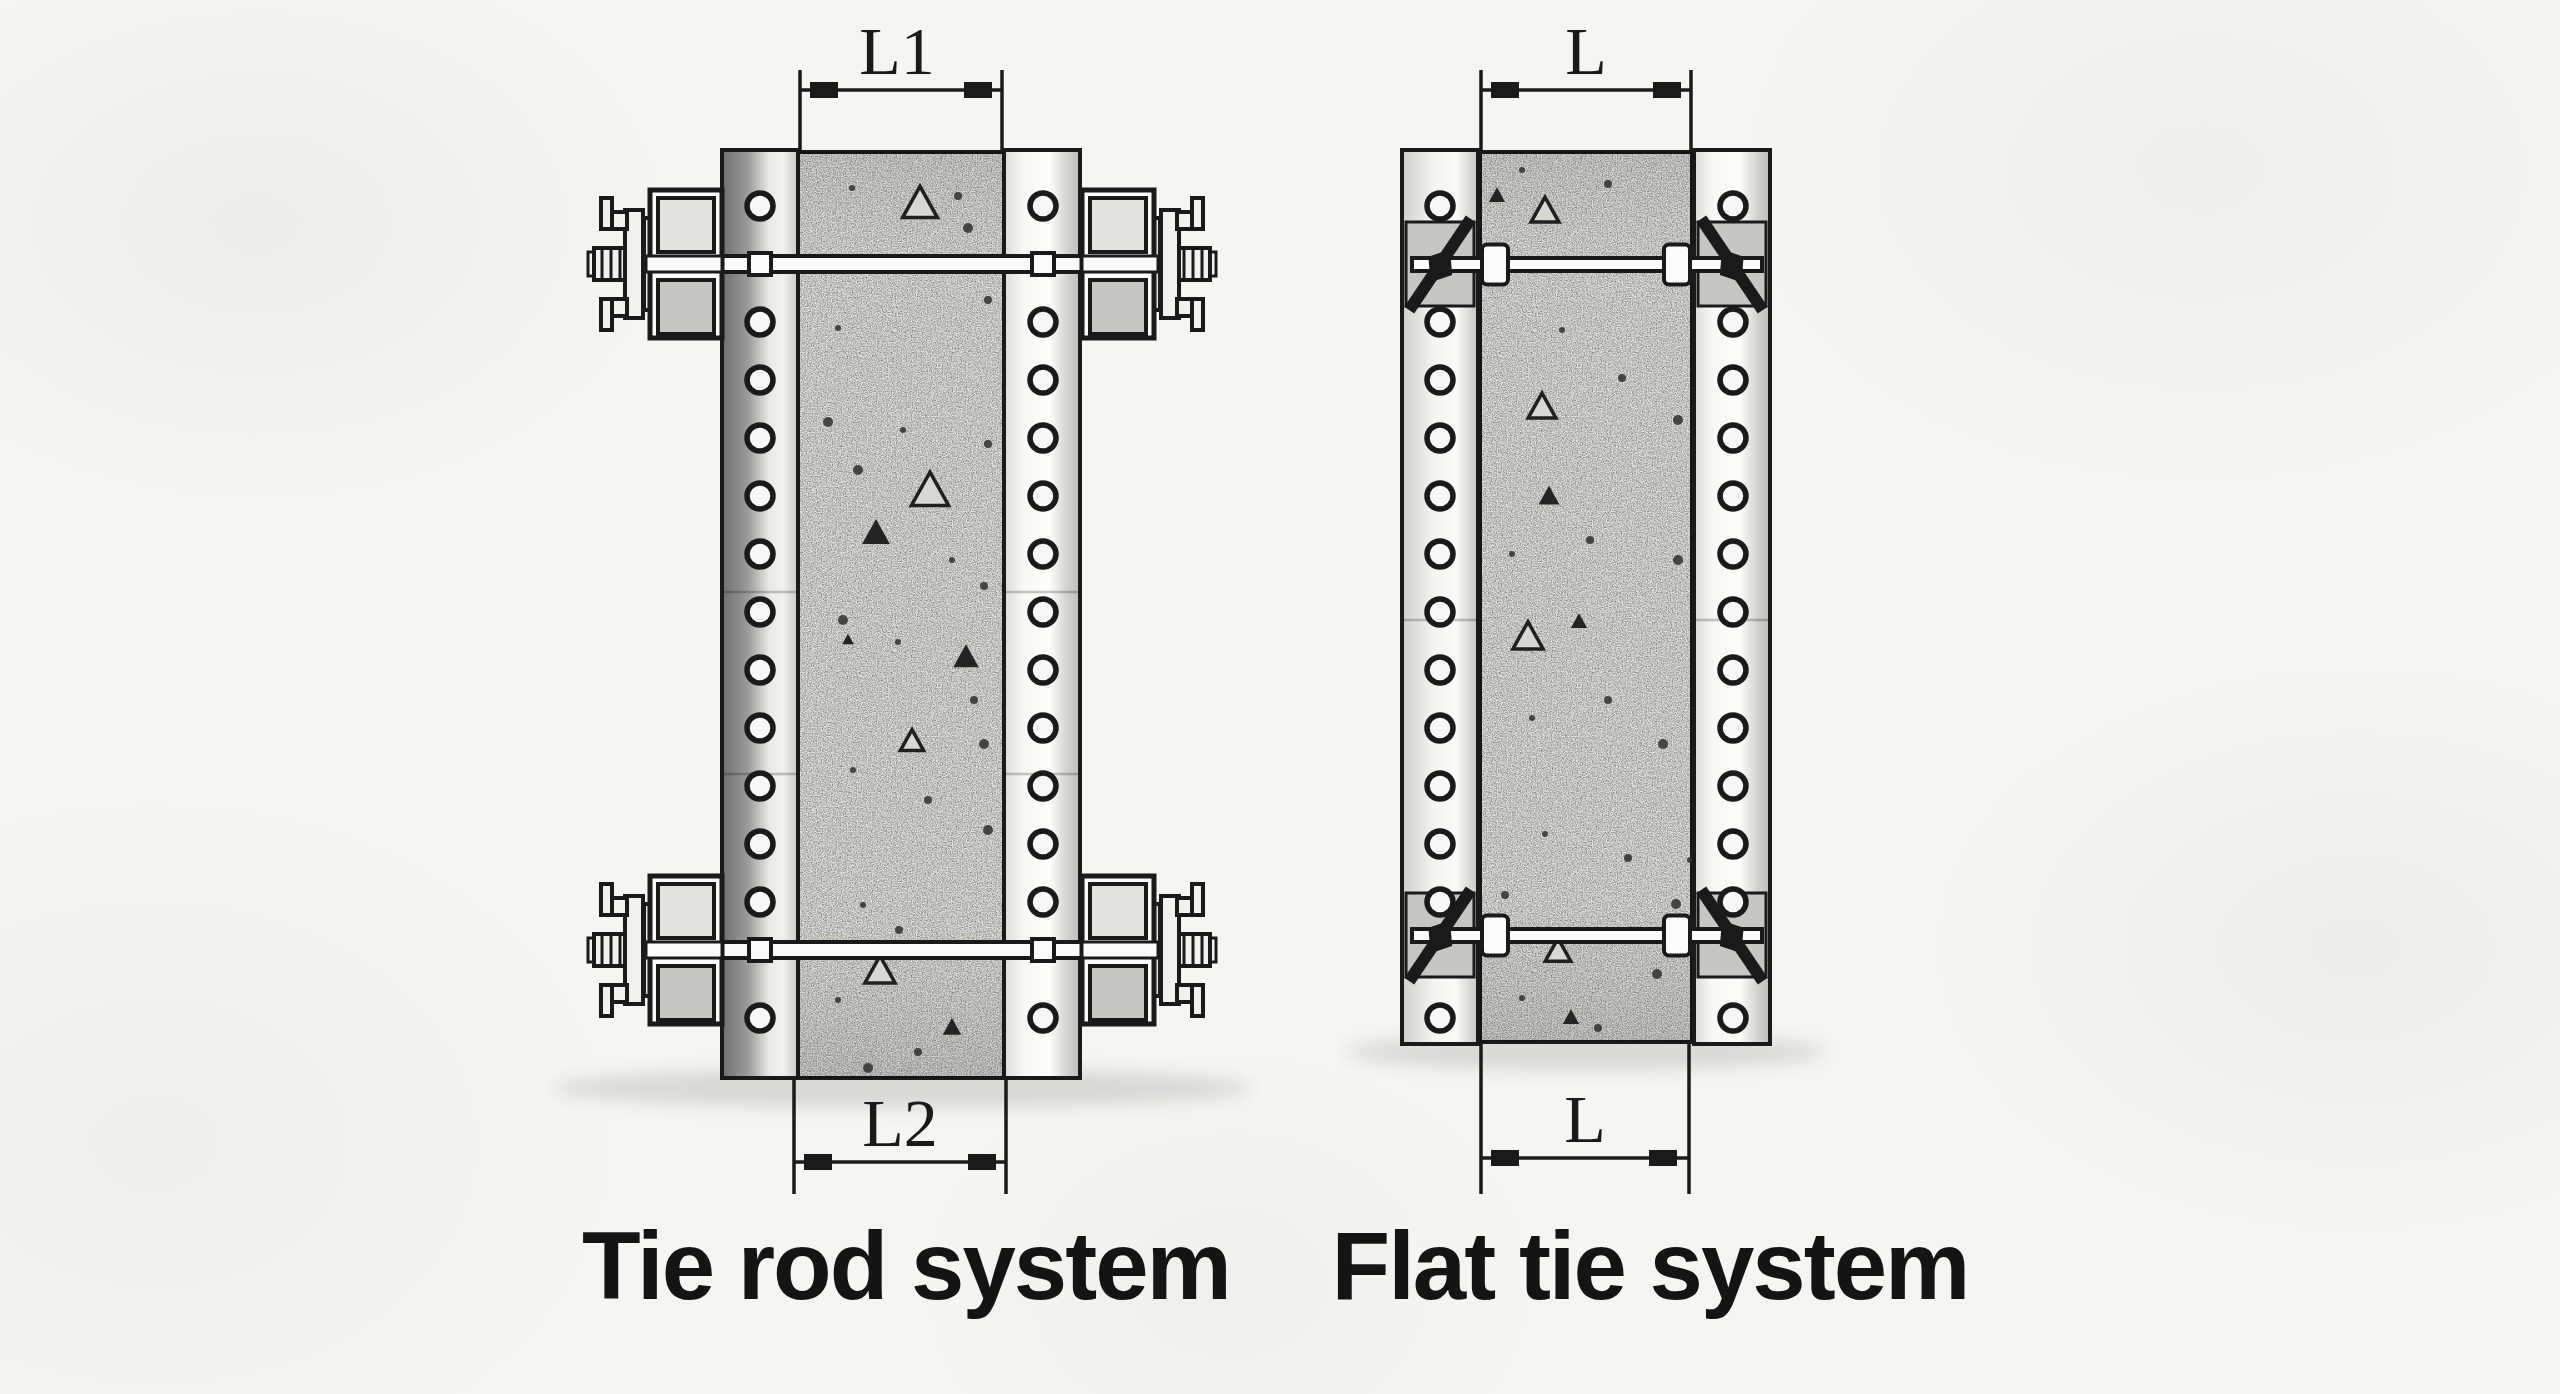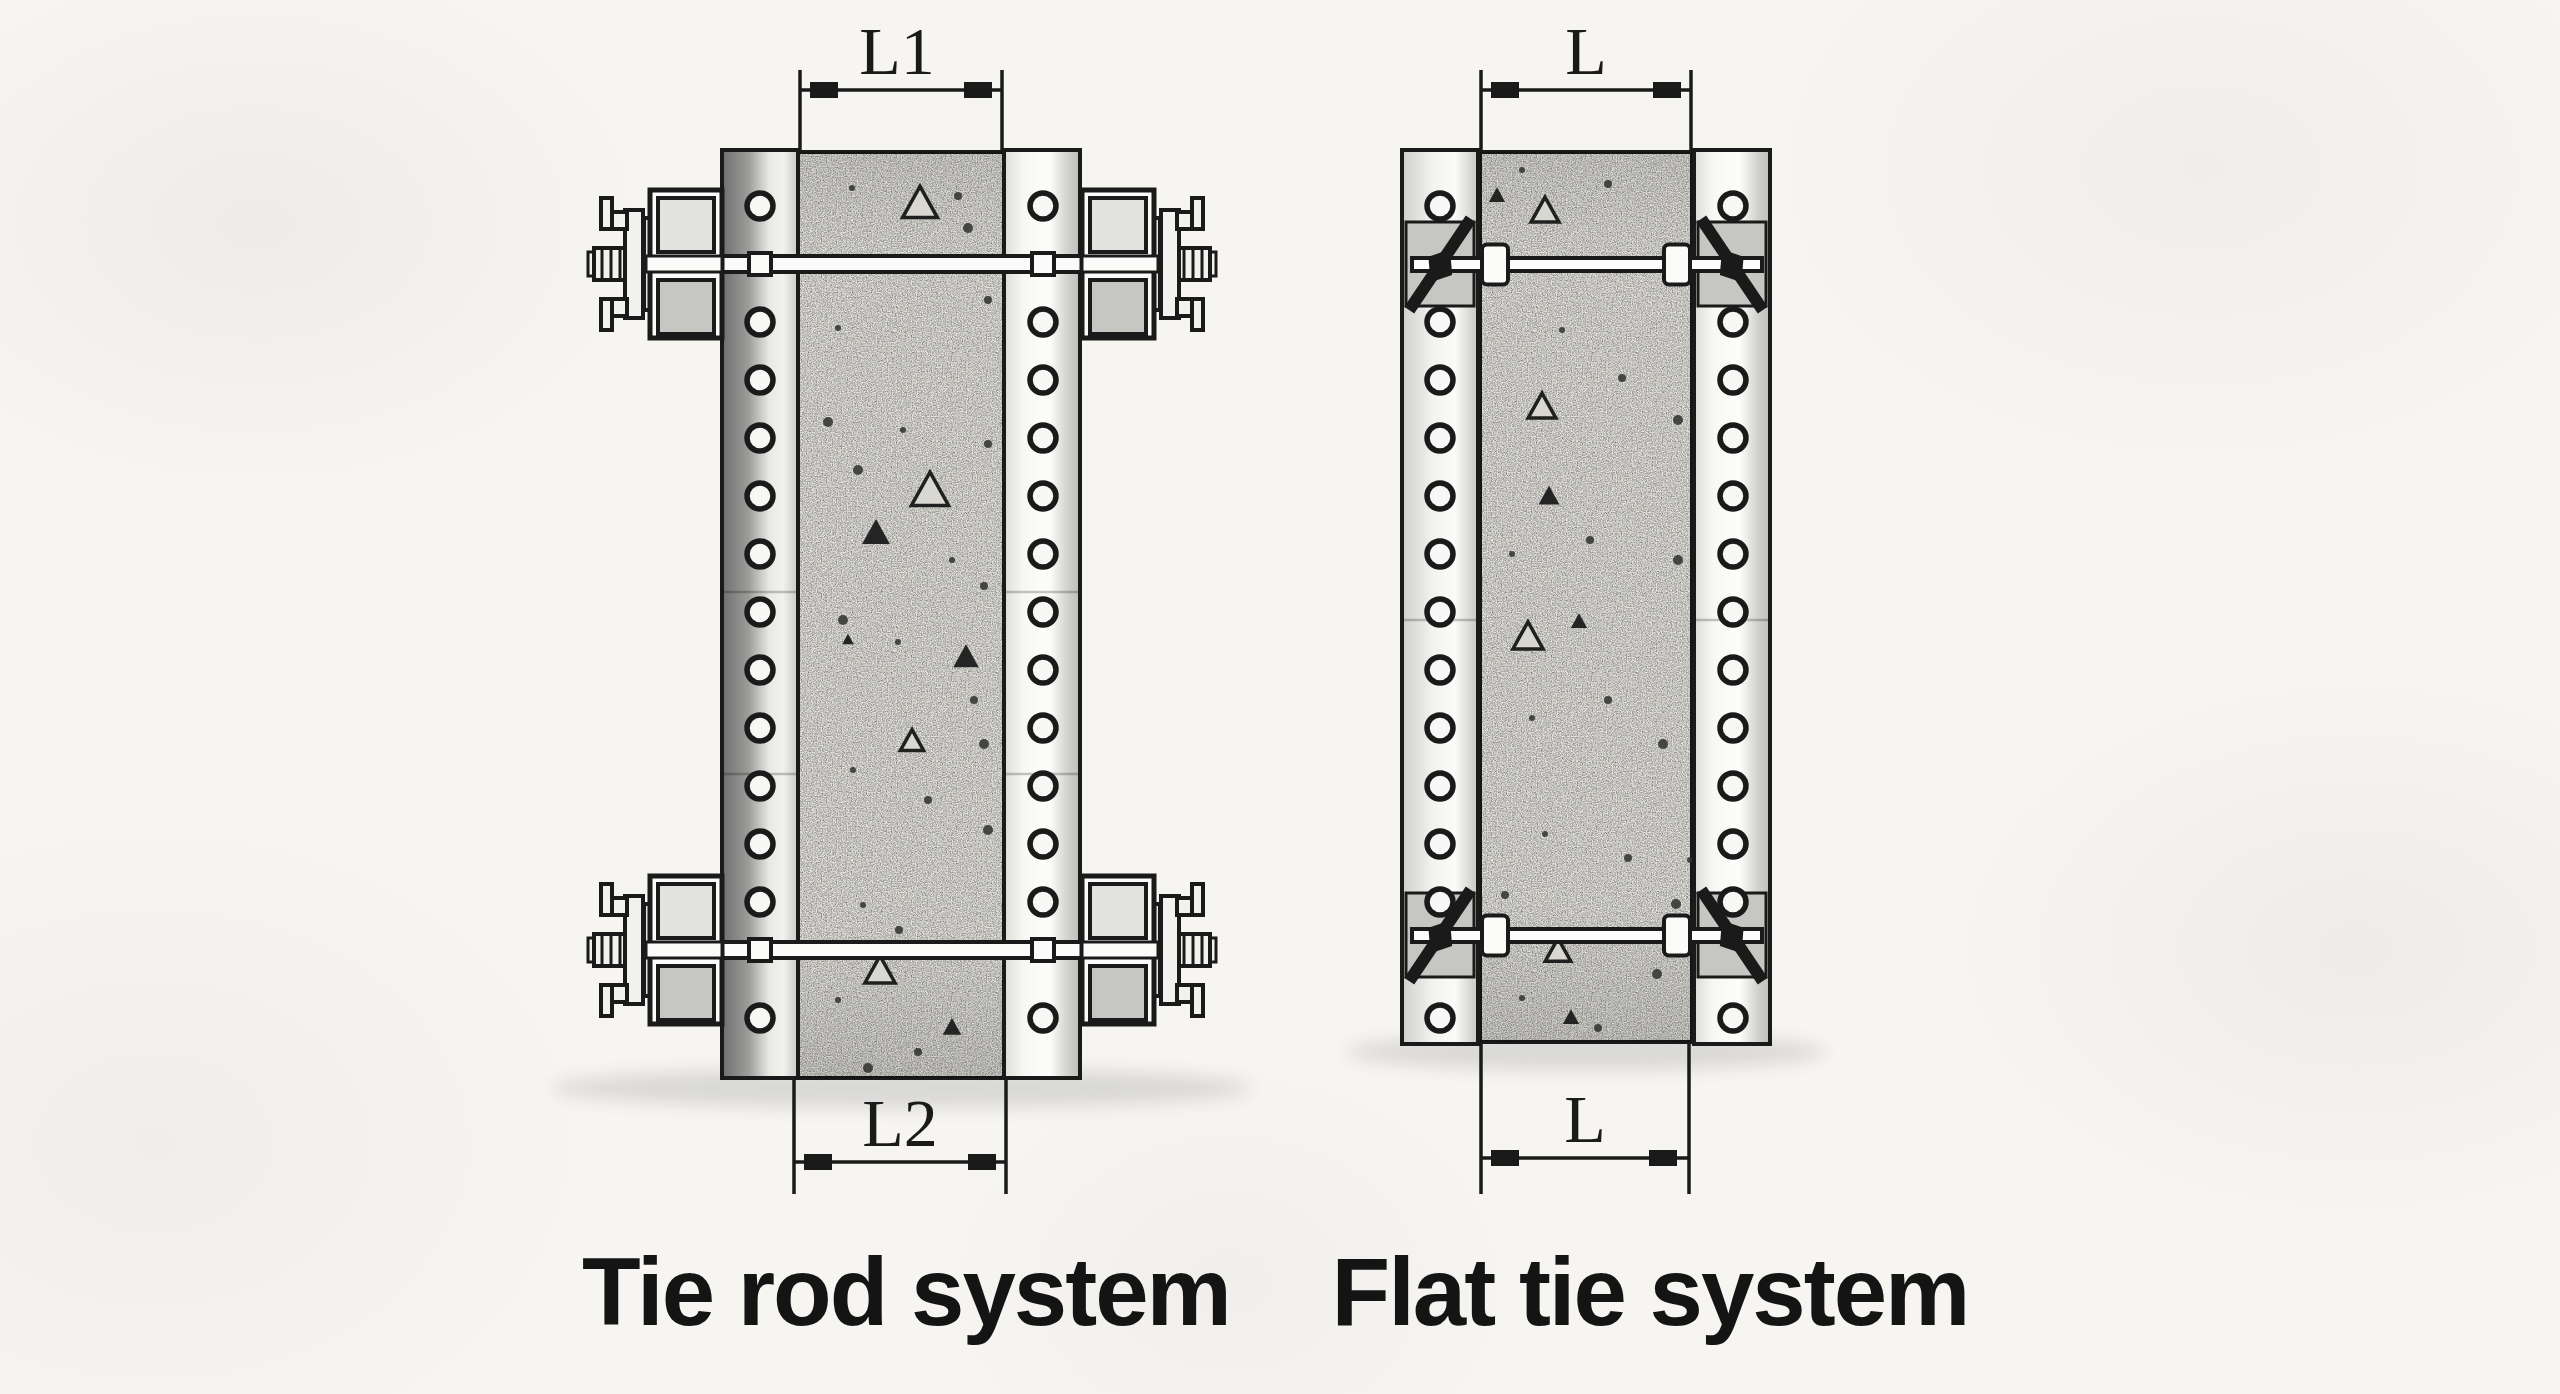--- a/index.html
+++ b/index.html
@@ -25,21 +25,21 @@
   .s5{stroke:var(--line);stroke-width:5}
   .f-white{fill:#fbfbfa}
   .f-light{fill:#f1f1ee}
   .f-mid{fill:#e2e2df}
   .f-dark{fill:#c6c6c3}
   .f-line{fill:var(--line)}
   .f-concrete{fill:var(--concrete)}
   .seam{stroke:rgba(0,0,0,.22);stroke-width:2.5}
   .dimText{font-family:"Liberation Serif","DejaVu Serif",serif;font-size:68px;fill:var(--line);text-anchor:middle}
   .caption{
-    position:absolute;top:1244px;transform:translateX(-50%);
+    position:absolute;top:1218px;transform:translateX(-50%);
     font-size:96px;font-weight:600;letter-spacing:-2px;line-height:1;
     color:var(--text);white-space:nowrap;
   }
 </style>
 </head>
 <body>
 
 <svg class="fig" width="2560" height="1394" viewBox="0 0 2560 1394">
   <defs>
     <linearGradient id="gradDark" x1="0" y1="0" x2="1" y2="0">

